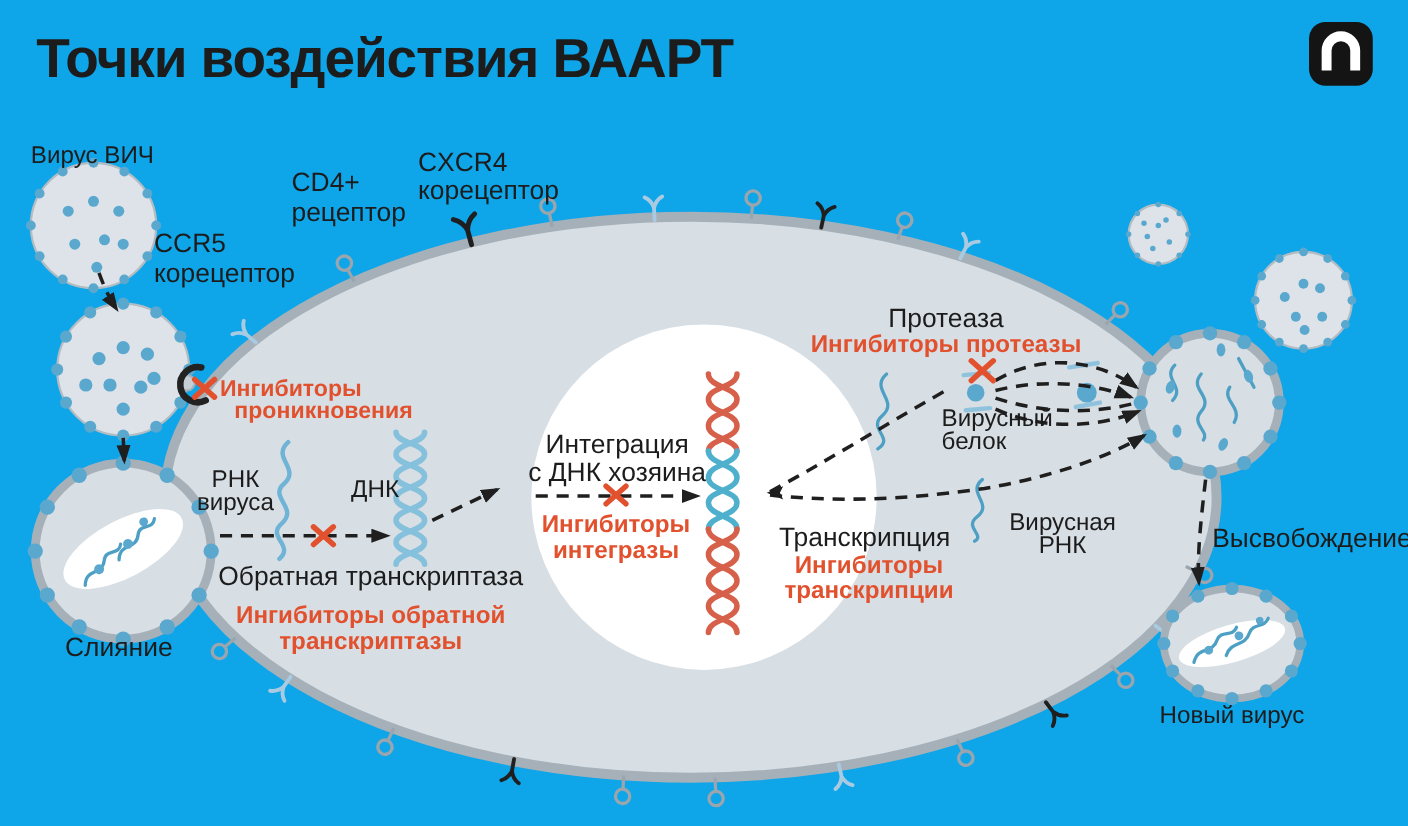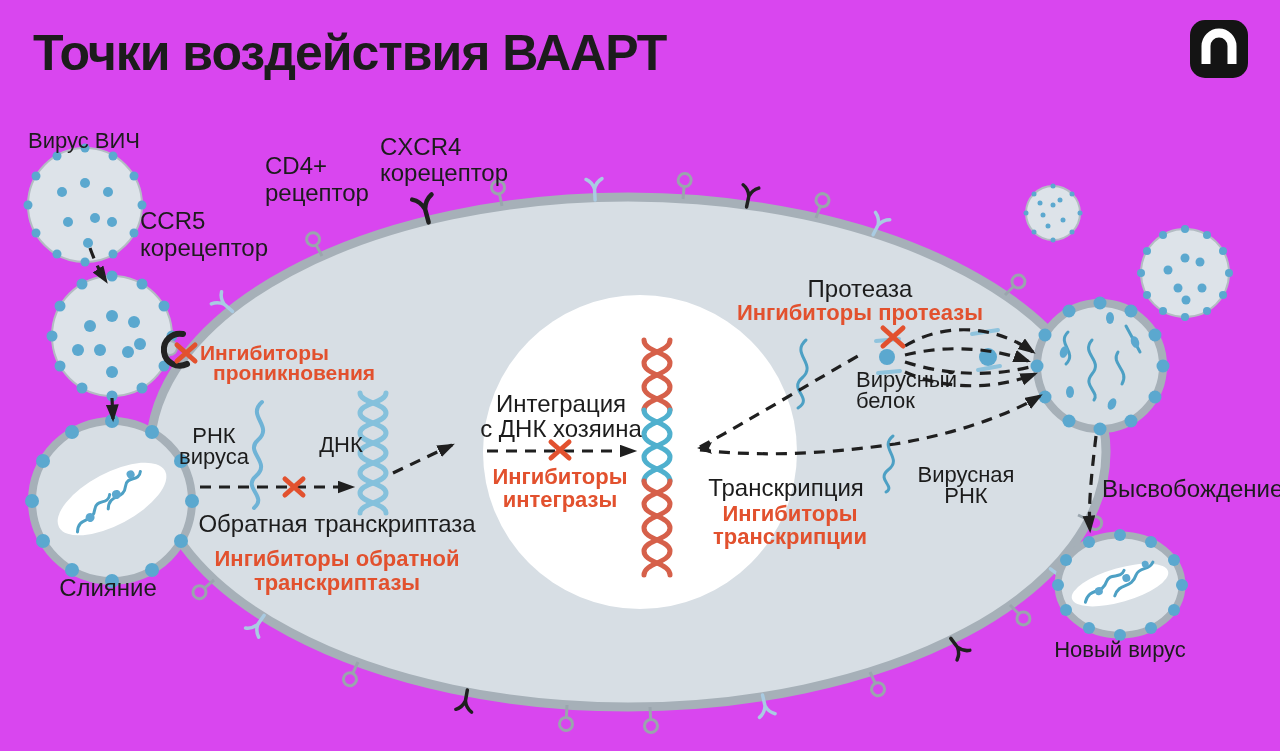--- a/index.html
+++ b/index.html
@@ -1,16 +1,16 @@
 <!DOCTYPE html>
 <html><head>
 <meta charset="utf-8">
 <style>
   html,body{margin:0;padding:0;background:#fff;}
-  .canvas{position:relative;width:1280px;height:751px;background:#d946ef;overflow:hidden;
+  .canvas{position:relative;width:1280px;height:751px;background:#0ea5e9;overflow:hidden;
           font-family:"Liberation Sans","DejaVu Sans",sans-serif;}
   svg{display:block;}
   text{font-family:"Liberation Sans","DejaVu Sans",sans-serif;fill:#1c1c1c;}
   .title{font-size:50px;font-weight:bold;letter-spacing:-1px;}
   .lbl{font-size:24px;}
   .lbl-s{font-size:22px;}
   .red{fill:#E2512E;font-weight:bold;font-size:22px;}
   .red-s{fill:#E2512E;font-weight:bold;font-size:21px;}
   .dash{fill:none;stroke:#1f1f1f;stroke-width:3.2;stroke-dasharray:11 8;}
   .redx{fill:none;stroke:#E2512E;stroke-width:5;stroke-linecap:round;}

